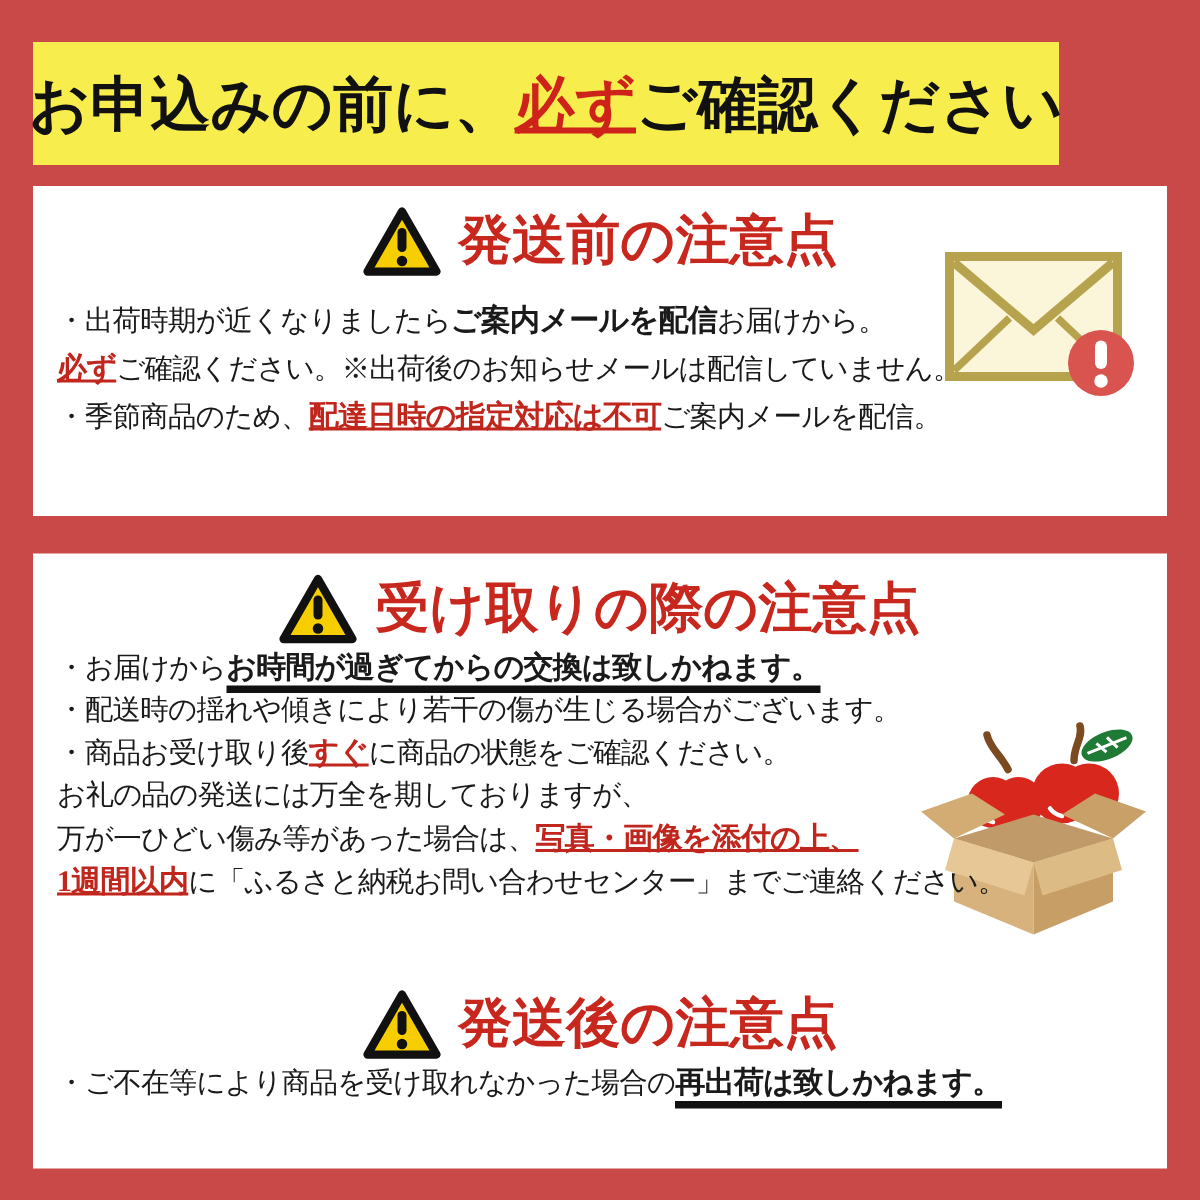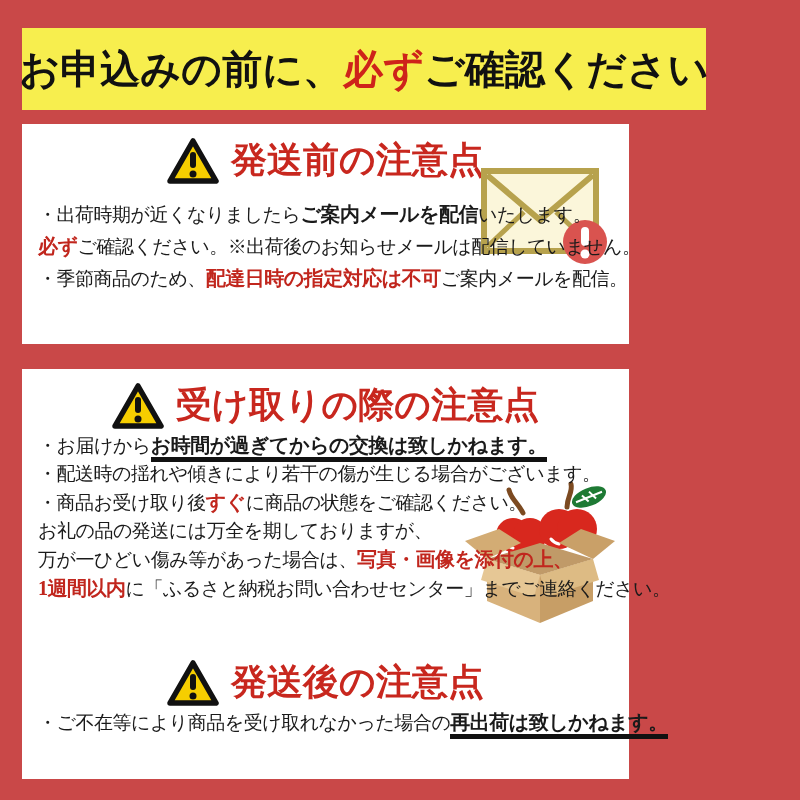--- a/index.html
+++ b/index.html
@@ -10,21 +10,21 @@
     color:#1a1a1a;
   }
   .banner{
     position:absolute;left:22px;top:28px;width:684px;height:82px;
     background:#F7EE4E;
     display:flex;align-items:center;justify-content:center;
     font-family:"Liberation Sans", sans-serif;font-weight:700;font-size:40px;
     color:#111;white-space:nowrap;
   }
   .banner .seg-r{color:#CE231A;font-weight:700;}
-  .panel{position:absolute;left:22px;width:607px;background:#ffffff;}
+  .panel{position:absolute;left:22px;width:756px;background:#ffffff;}
   #panel1{top:124px;height:220px;}
   #panel2{top:369px;height:283px;}
   #panel3{top:648px;height:131px;}
   .heading{
     position:absolute;left:0;right:0;
     display:flex;align-items:center;justify-content:center;gap:12px;
     font-family:"Liberation Sans", sans-serif;font-weight:700;font-size:36px;
     color:#C8271E;white-space:nowrap;
   }
   #panel1 .heading{top:12px;}
@@ -36,21 +36,21 @@
     font-size:19px;letter-spacing:-0.5px;line-height:1.25;
   }
   #panel1 .textblock{top:78px;}
   #panel2 .textblock{top:64px;}
   #panel3 .textblock{top:62px;}
   .textblock p{margin:0 0 7px;white-space:nowrap;}
   #panel2 .textblock p{margin:0 0 4px;}
   .seg-n{}
   .seg-b{font-weight:700;}
   .seg-big{font-size:20px;}
-  .seg-r{color:#C1261D;font-weight:700;}
+  .seg-r{color:#C1261D;font-weight:700;text-decoration:underline;}
   .seg-u{border-bottom:5px solid #111;padding-bottom:1px;}
   .envelope{position:absolute;right:16px;top:42px;z-index:1;}
   .applebox{position:absolute;right:4px;top:90px;z-index:1;}
 </style>
 </head>
 <body>
 
 <div class="banner">
     <span class="seg-n">お申込みの前に、</span>
     <span class="seg-r">必ず</span>
@@ -60,21 +60,21 @@
 <section class="panel" id="panel1">
   <div class="heading">
     <svg class="tri" viewBox="0 0 104 96">
       <path d="M52 8 L98 88 L6 88 Z" fill="#F6CE00" stroke="#111" stroke-width="11" stroke-linejoin="round"></path>
       <rect x="46" y="30" width="12" height="32" rx="6" fill="#111"></rect>
       <circle cx="52" cy="74" r="7" fill="#111"></circle>
     </svg>
     <span>発送前の注意点</span>
   </div>
   <div class="textblock">
-    <p><span class="seg-n">・出荷時期が近くなりましたら</span><span class="seg-b seg-big">ご案内メールを配信</span><span class="seg-n">いたします。</span></p>
+    <p><span class="seg-n">・出荷時期が近くなりましたら</span><span class="seg-b seg-big">ご案内メールを配信</span><span class="seg-n">お届けから。</span></p>
     <p><span class="seg-r seg-big">必ず</span><span class="seg-n">ご確認ください。※出荷後のお知らせメールは配信していません。</span></p>
     <p><span class="seg-n">・季節商品のため、</span><span class="seg-r seg-big">配達日時の指定対応は不可</span><span class="seg-n">ご案内メールを配信。</span></p>
   </div>
   <svg class="envelope" width="134" height="104" viewBox="0 0 134 104">
     <rect x="5" y="5" width="112" height="80" fill="#FBF6DA" stroke="#B7A24D" stroke-width="6"></rect>
     <path d="M8 9 L61 54 L114 9" fill="none" stroke="#B7A24D" stroke-width="6"></path>
     <path d="M8 81 L45 46" stroke="#B7A24D" stroke-width="5"></path>
     <path d="M114 81 L77 46" stroke="#B7A24D" stroke-width="5"></path>
     <circle cx="106" cy="76" r="22" fill="#D9534F"></circle>
     <rect x="102" y="61" width="8" height="19" rx="4" fill="#ffffff"></rect>

